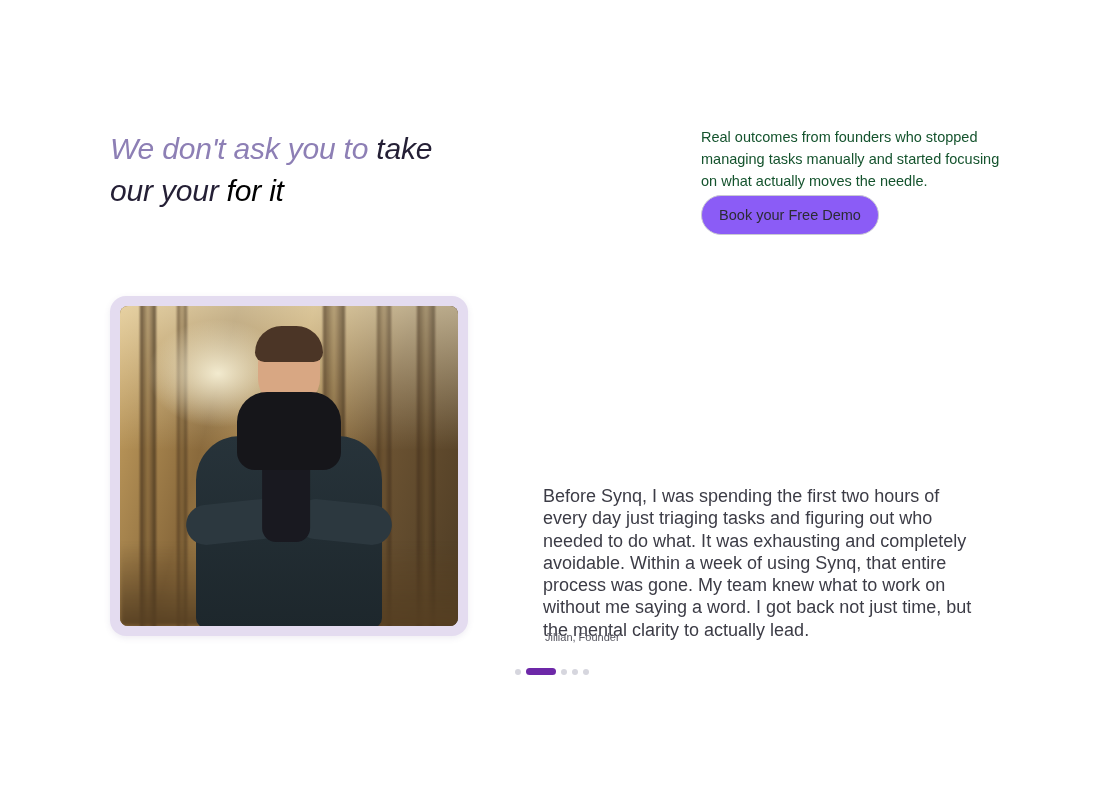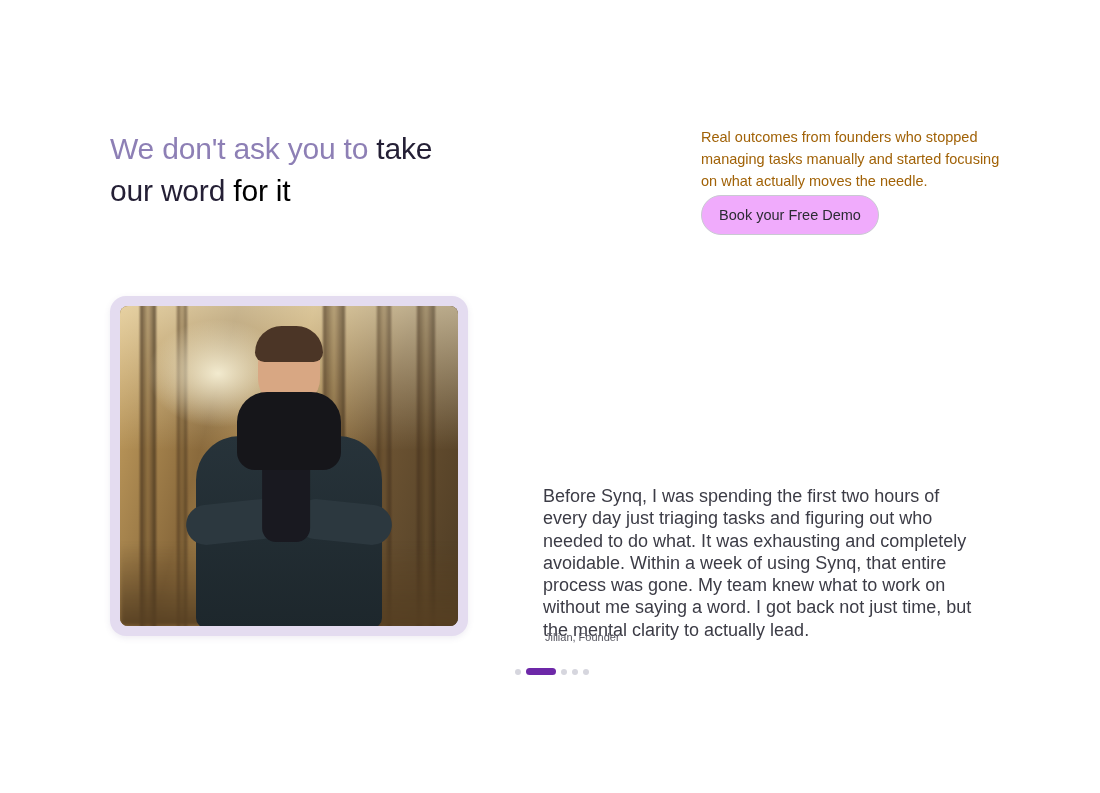--- a/index.html
+++ b/index.html
@@ -25,46 +25,47 @@
   
   .headline {
     position: absolute;
     left: 110px;
     top: 108px;
     width: 520px;
     font-size: 30px;
     line-height: 42px;
     font-weight: 400;
     letter-spacing: -0.2px;
+    font-style: italic;
   }
   .headline .w-light   { color: #8d7fb5; }
   .headline .w-dark    { color: #241f35; }
   .headline .w-mid     { color: #000000; }
 
   
   .intro {
     position: absolute;
     left: 701px;
     top: 111px;
     width: 300px;
     font-size: 14.5px;
     line-height: 22px;
-    color: #a16207;
+    color: #14532d;
   }
 
   
   .cta {
     position: absolute;
     left: 701px;
     top: 195px;
     width: 178px;
     height: 40px;
     border: 1px solid #c9c9d2;
     border-radius: 20px;
-    background: #f0abfc;
+    background: #8b5cf6;
     color: #2b2b33;
     font-family: "Liberation Sans", sans-serif;
     font-size: 14.5px;
     line-height: 38px;
     text-align: center;
     cursor: pointer;
     padding: 0;
   }
 
   
@@ -198,21 +199,21 @@
     background: #6d28a8;
   }
 </style>
 </head>
 <body>
 
 <div class="page">
 
   <h1 class="headline">
     <span class="w-light">We don't ask you to </span><span class="w-dark">take</span><br>
-    <span class="w-dark">our word</span><span class="w-mid"> for it</span>
+    <span class="w-dark">our your</span><span class="w-mid"> for it</span>
   </h1>
 
   <p class="intro">Real outcomes from founders who stopped managing tasks manually and started focusing on what actually moves the needle.</p>
 
   <button class="cta">Book your Free Demo</button>
 
   <div class="photo-card">
     <div class="photo">
       <div class="bg"></div>
       <div class="trunk t1"></div>

